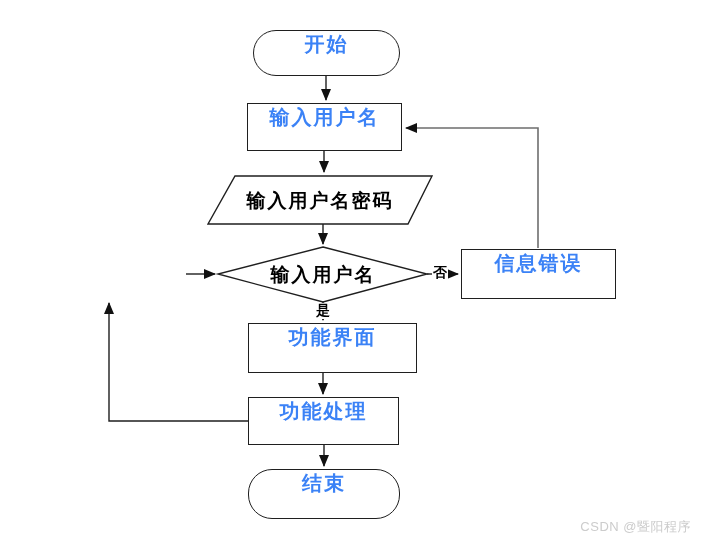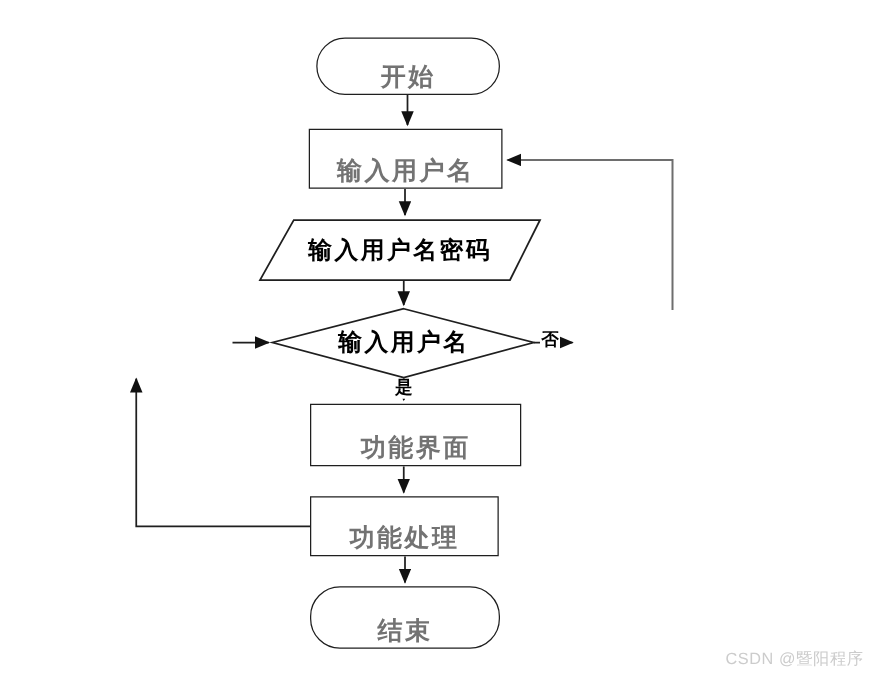--- a/index.html
+++ b/index.html
@@ -12,28 +12,28 @@
     overflow: hidden;
   }
   .connector-layer {
     position: absolute;
     left: 0; top: 0;
     width: 701px; height: 543px;
   }
   .node {
     position: absolute;
     display: flex;
-    align-items: flex-end;
+    align-items: flex-start;
     justify-content: center;
     box-sizing: border-box;
     background: #ffffff;
     border: 1.4px solid #1f1f1f;
     font-size: 20px;
     font-weight: bold;
-    color: #737373;
+    color: #3b82f6;
     letter-spacing: 2px;
     text-align: center;
   }
   .terminator { border-radius: 24px; }
   .shape-label {
     position: absolute;
     display: flex;
     flex-direction: row;
     align-items: center;
     justify-content: center;
@@ -95,20 +95,23 @@
 
   <div class="node terminator" style="left:253px; top:30px; width:147px; height:46px;">
     <span>开始</span>
   </div>
 
   <div class="node" style="left:247px; top:103px; width:155px; height:48px;">
     <span>输入用户名</span>
   </div>
 
 
+  <div class="node" style="left:461px; top:249px; width:155px; height:50px;">
+    <span>信息错误</span>
+  </div>
 
   <div class="node" style="left:248px; top:323px; width:169px; height:50px;">
     <span>功能界面</span>
   </div>
 
   <div class="node" style="left:248px; top:397px; width:151px; height:48px;">
     <span>功能处理</span>
   </div>
 
   <div class="node terminator" style="left:248px; top:469px; width:152px; height:50px;">

